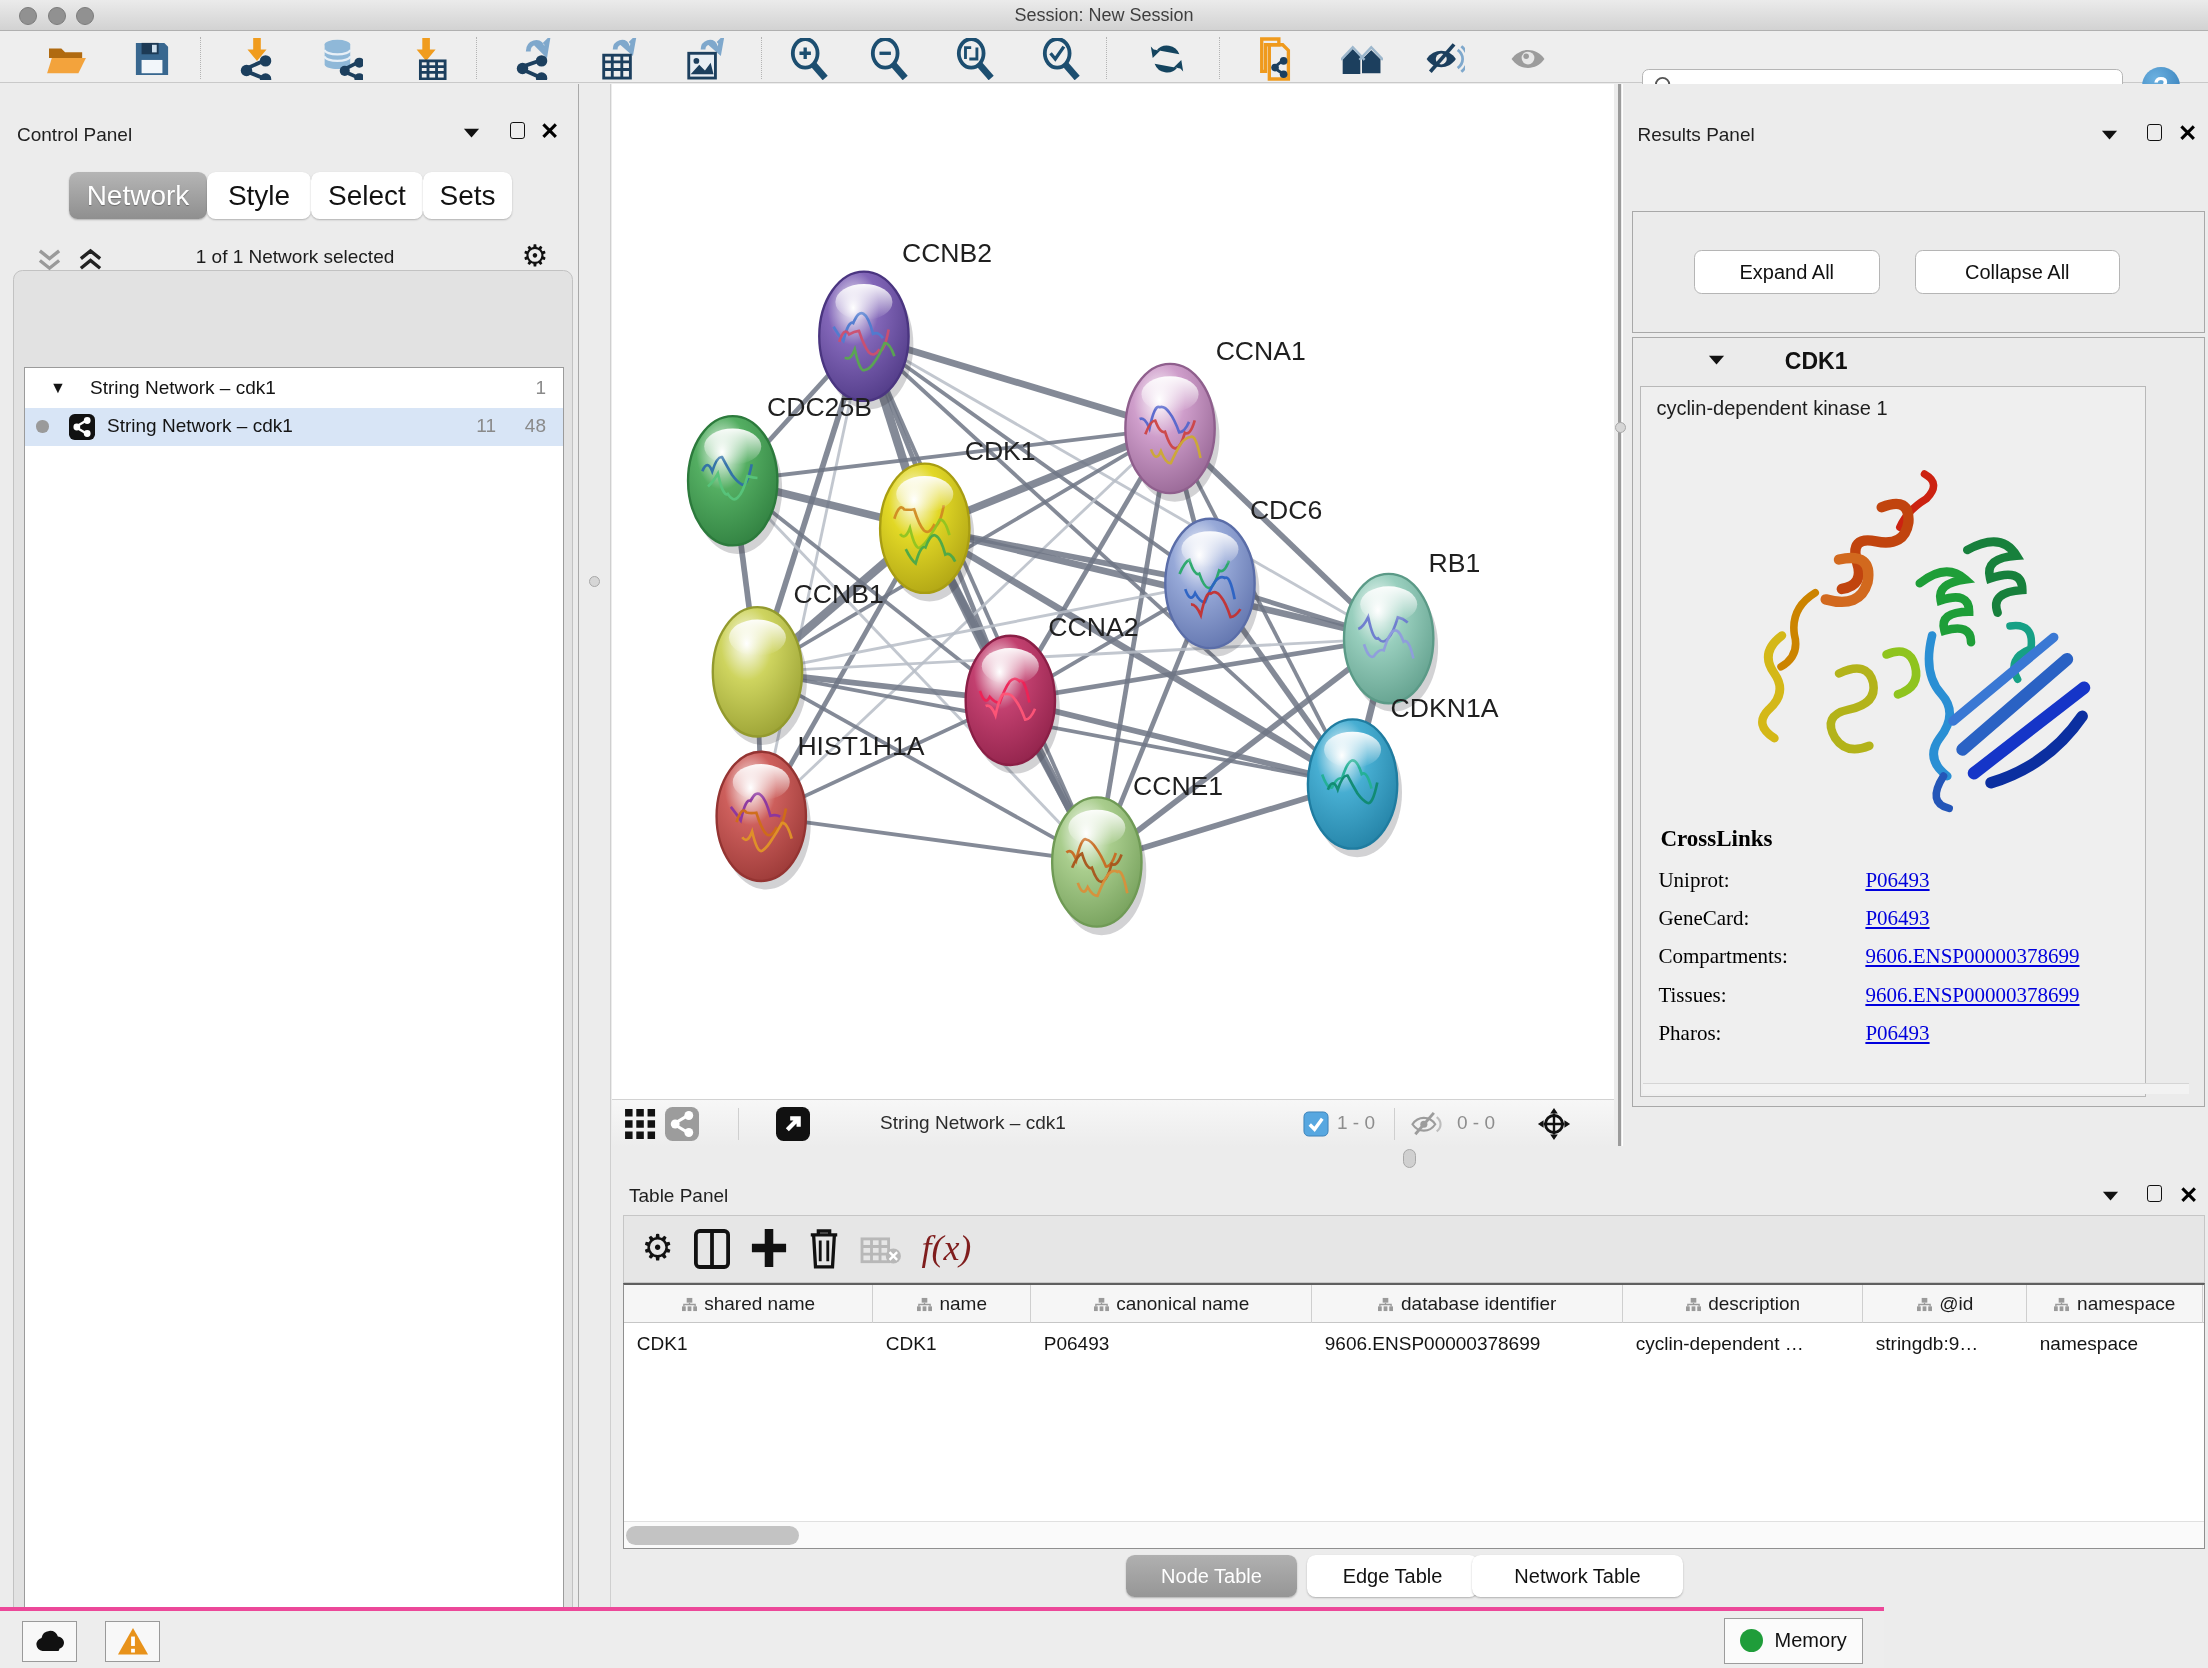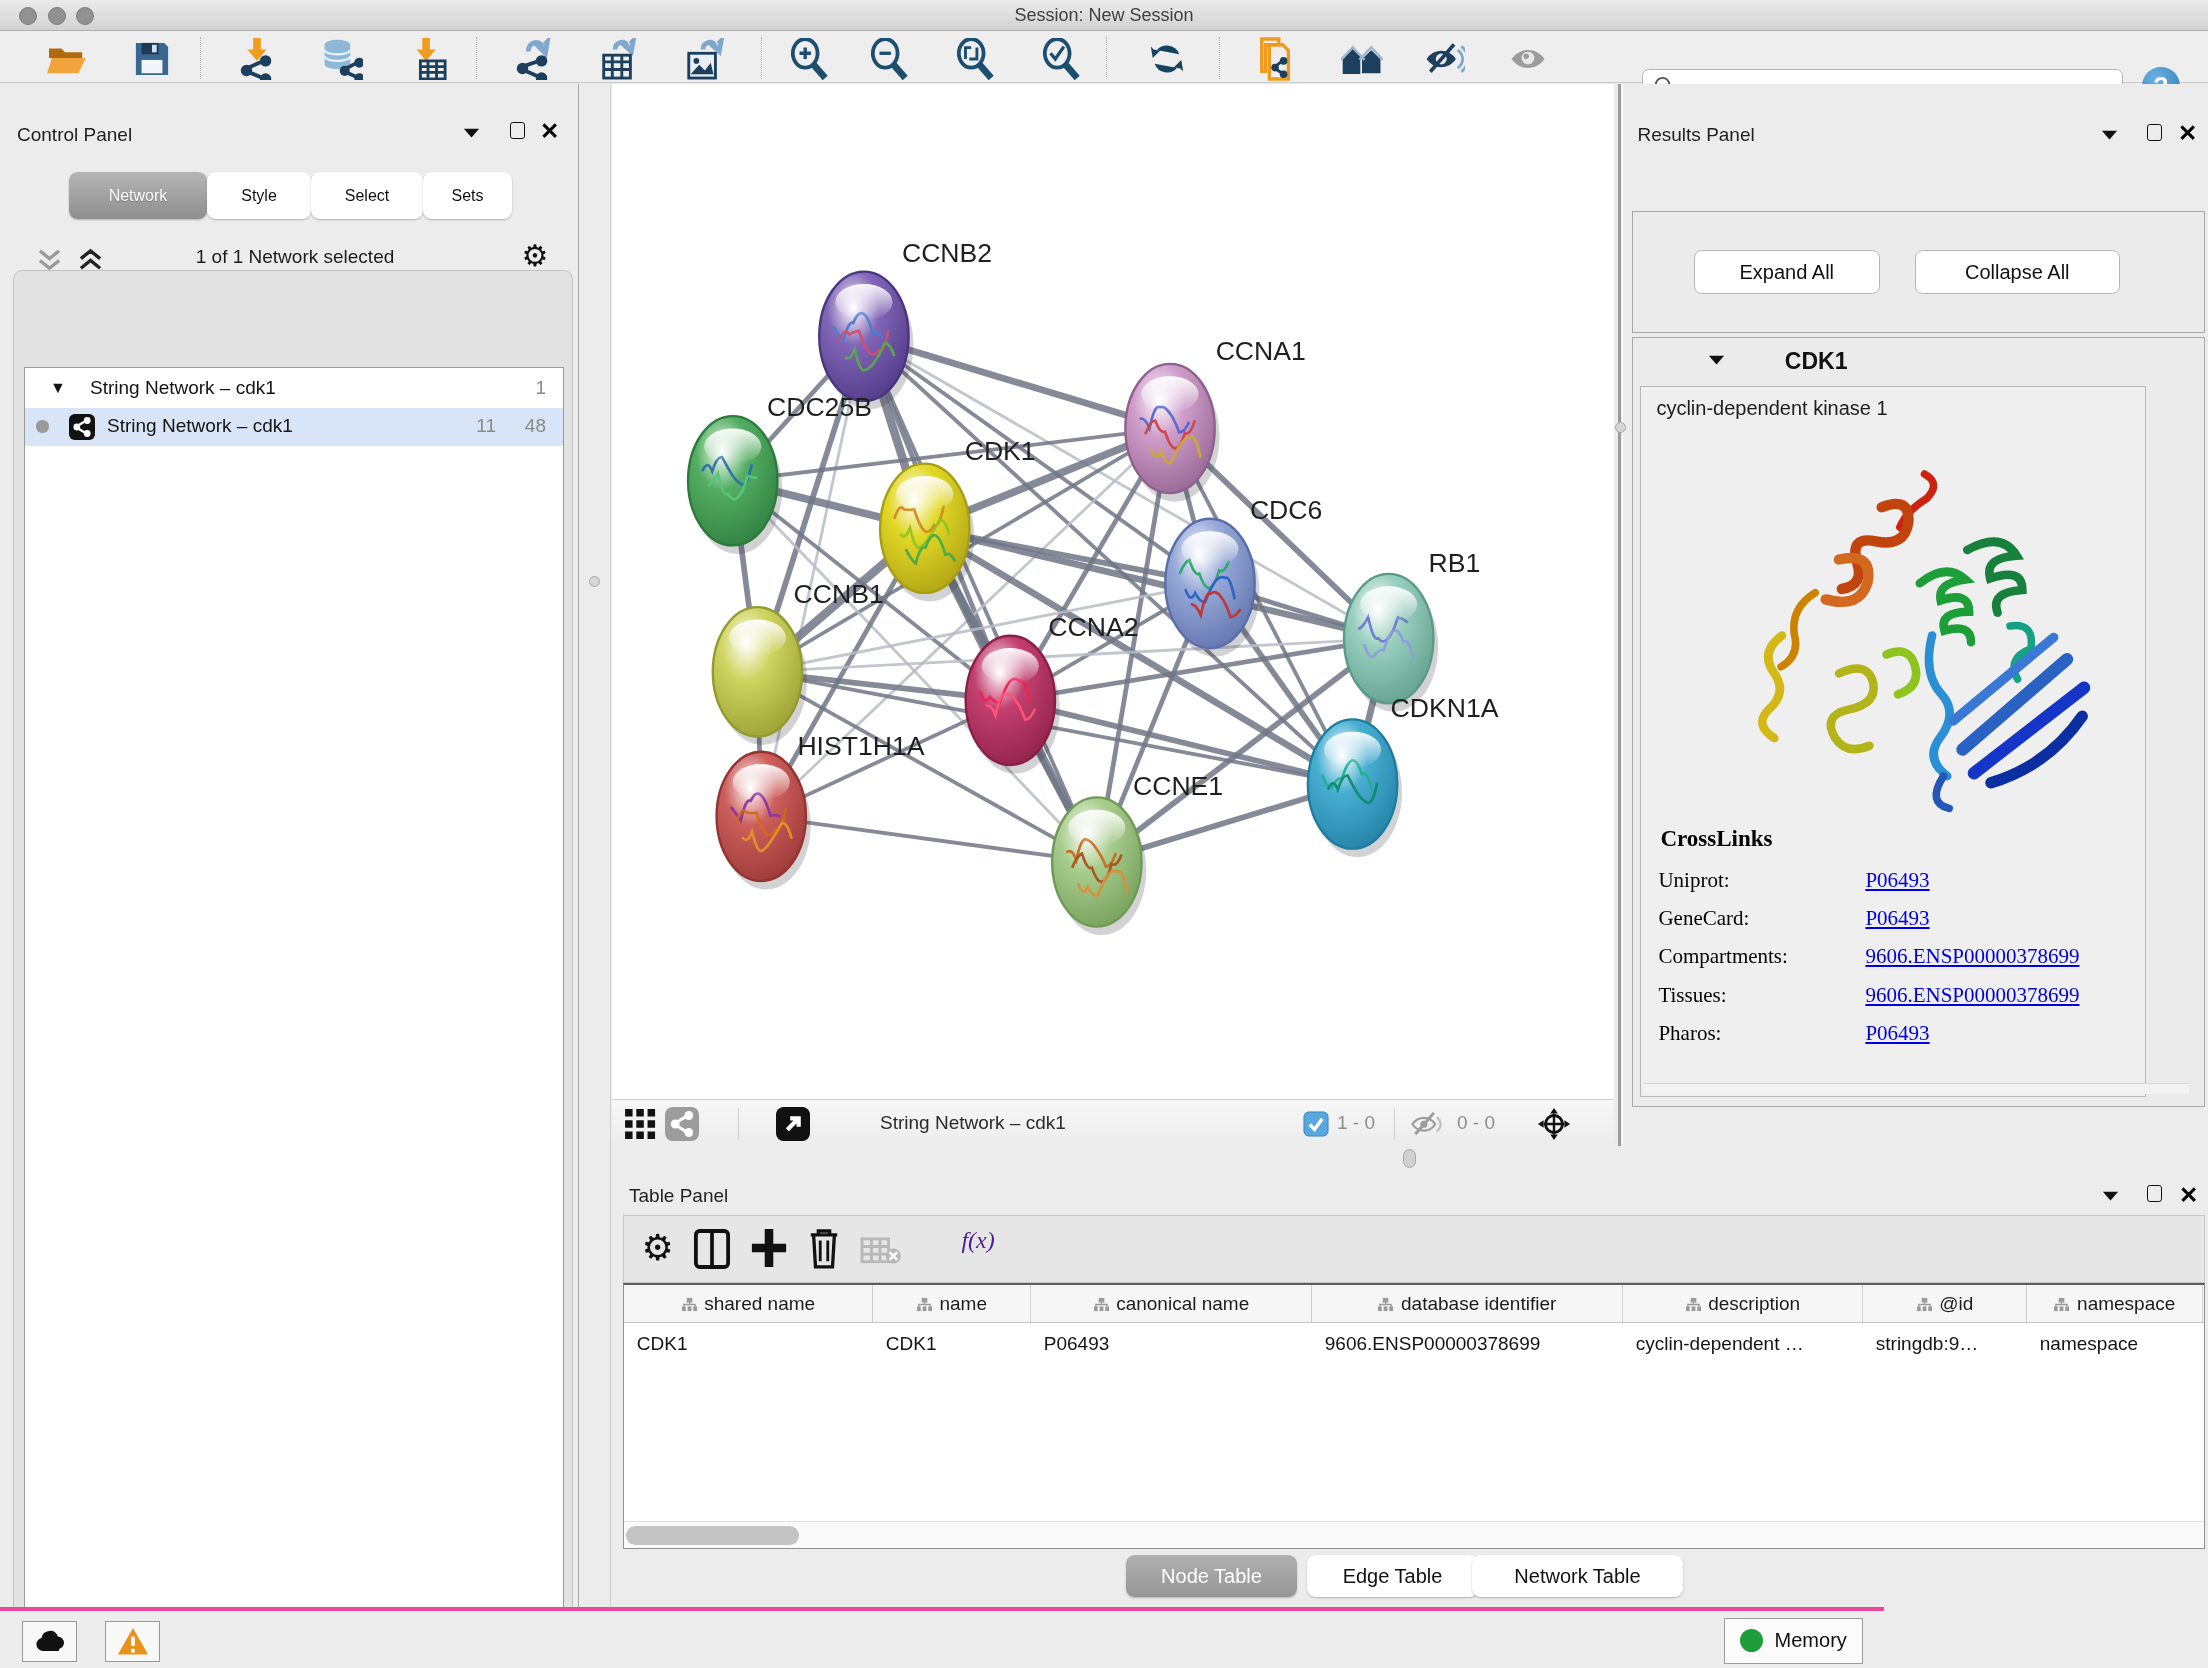--- a/index.html
+++ b/index.html
@@ -33,21 +33,21 @@
 
   
   .panel-title { font-size:19px; color:#1f1f1f; }
   .float-sq { display:inline-block; width:15px; height:17px; border:1.9px solid #111; border-radius:2.9px; }
 
   
   .control-panel { position:absolute; left:0; top:84px; width:578px; height:1524px; background:#ececec; }
   .cp-container { position:absolute; left:13.3px; top:186px; width:560px; height:1415px;
     background:#e2e2e2; border:1px solid #c2c2c2; border-radius:9.5px; }
   .tab { position:absolute; height:47px; border-radius:8.6px; background:#ffffff;
-    color:#111; font-size:16px; display:flex; align-items:center; justify-content:center;
+    color:#111; font-size:28px; display:flex; align-items:center; justify-content:center;
     box-shadow:0 1px 1.9px rgba(0,0,0,.25); }
   .tab.sel { background:linear-gradient(#b5b5b5,#8f8f8f); color:#fff; text-shadow:0 1px 1px rgba(0,0,0,.3); }
   .cp-list { position:absolute; left:24px; top:283px; width:540px; height:1303px;
     background:#ffffff; border:1.9px solid #9b9b9b; }
   .tree-row { position:relative; width:100%; height:38px; font-size:19px; color:#141414; }
   .tree-row.sel { background:#d8e5f6; }
   .count { color:#8a8a8a; }
   .share-badge { display:inline-block; width:26px; height:26px; background:#111;
     border-radius:5.7px; }
 
@@ -734,21 +734,21 @@
         <path d="M14 14 L14 36 M22 14 L22 36" stroke="#111" stroke-width="3"></path>
       </svg>
       <svg class="abs" style="left:236px; top:21px;" width="42" height="28.5" viewBox="0 0 44 30">
         <g stroke="#b8b8b8" stroke-width="3" fill="none">
           <rect x="2" y="2" width="28" height="24"></rect>
             <path d="M2 10 L30 10 M2 18 L30 18 M12 2 L12 26 M21 2 L21 26"></path>
         </g>
         <circle cx="35" cy="20" r="8" fill="#b8b8b8"></circle>
         <path d="M31 16 L39 24 M39 16 L31 24" stroke="#fff" stroke-width="2.5"></path>
       </svg>
-      <div class="abs" style="left:297px; top:11.4px; font-family:'Liberation Serif',serif; font-style:italic; font-size:24px; color:#4c1d95;margin-left:40px;">f(x)</div>
+      <div class="abs" style="left:297px; top:11.4px; font-family:'Liberation Serif',serif; font-style:italic; font-size:36px; color:#7f1d1d;">f(x)</div>
     </div>
 
     <div class="tp-table">
       <div class="th-row" id="tbl-head">
           <div class="th-cell" style="width: 249px;">
             <svg width="15" height="15" viewBox="0 0 16 16">
       <rect x="5" y="1" width="6" height="5" fill="#9a9a9a"></rect>
       <rect x="0" y="10" width="4" height="5" fill="#9a9a9a"></rect>
               <rect x="6" y="10" width="4" height="5" fill="#9a9a9a"></rect>
               <rect x="12" y="10" width="4" height="5" fill="#9a9a9a"></rect>

